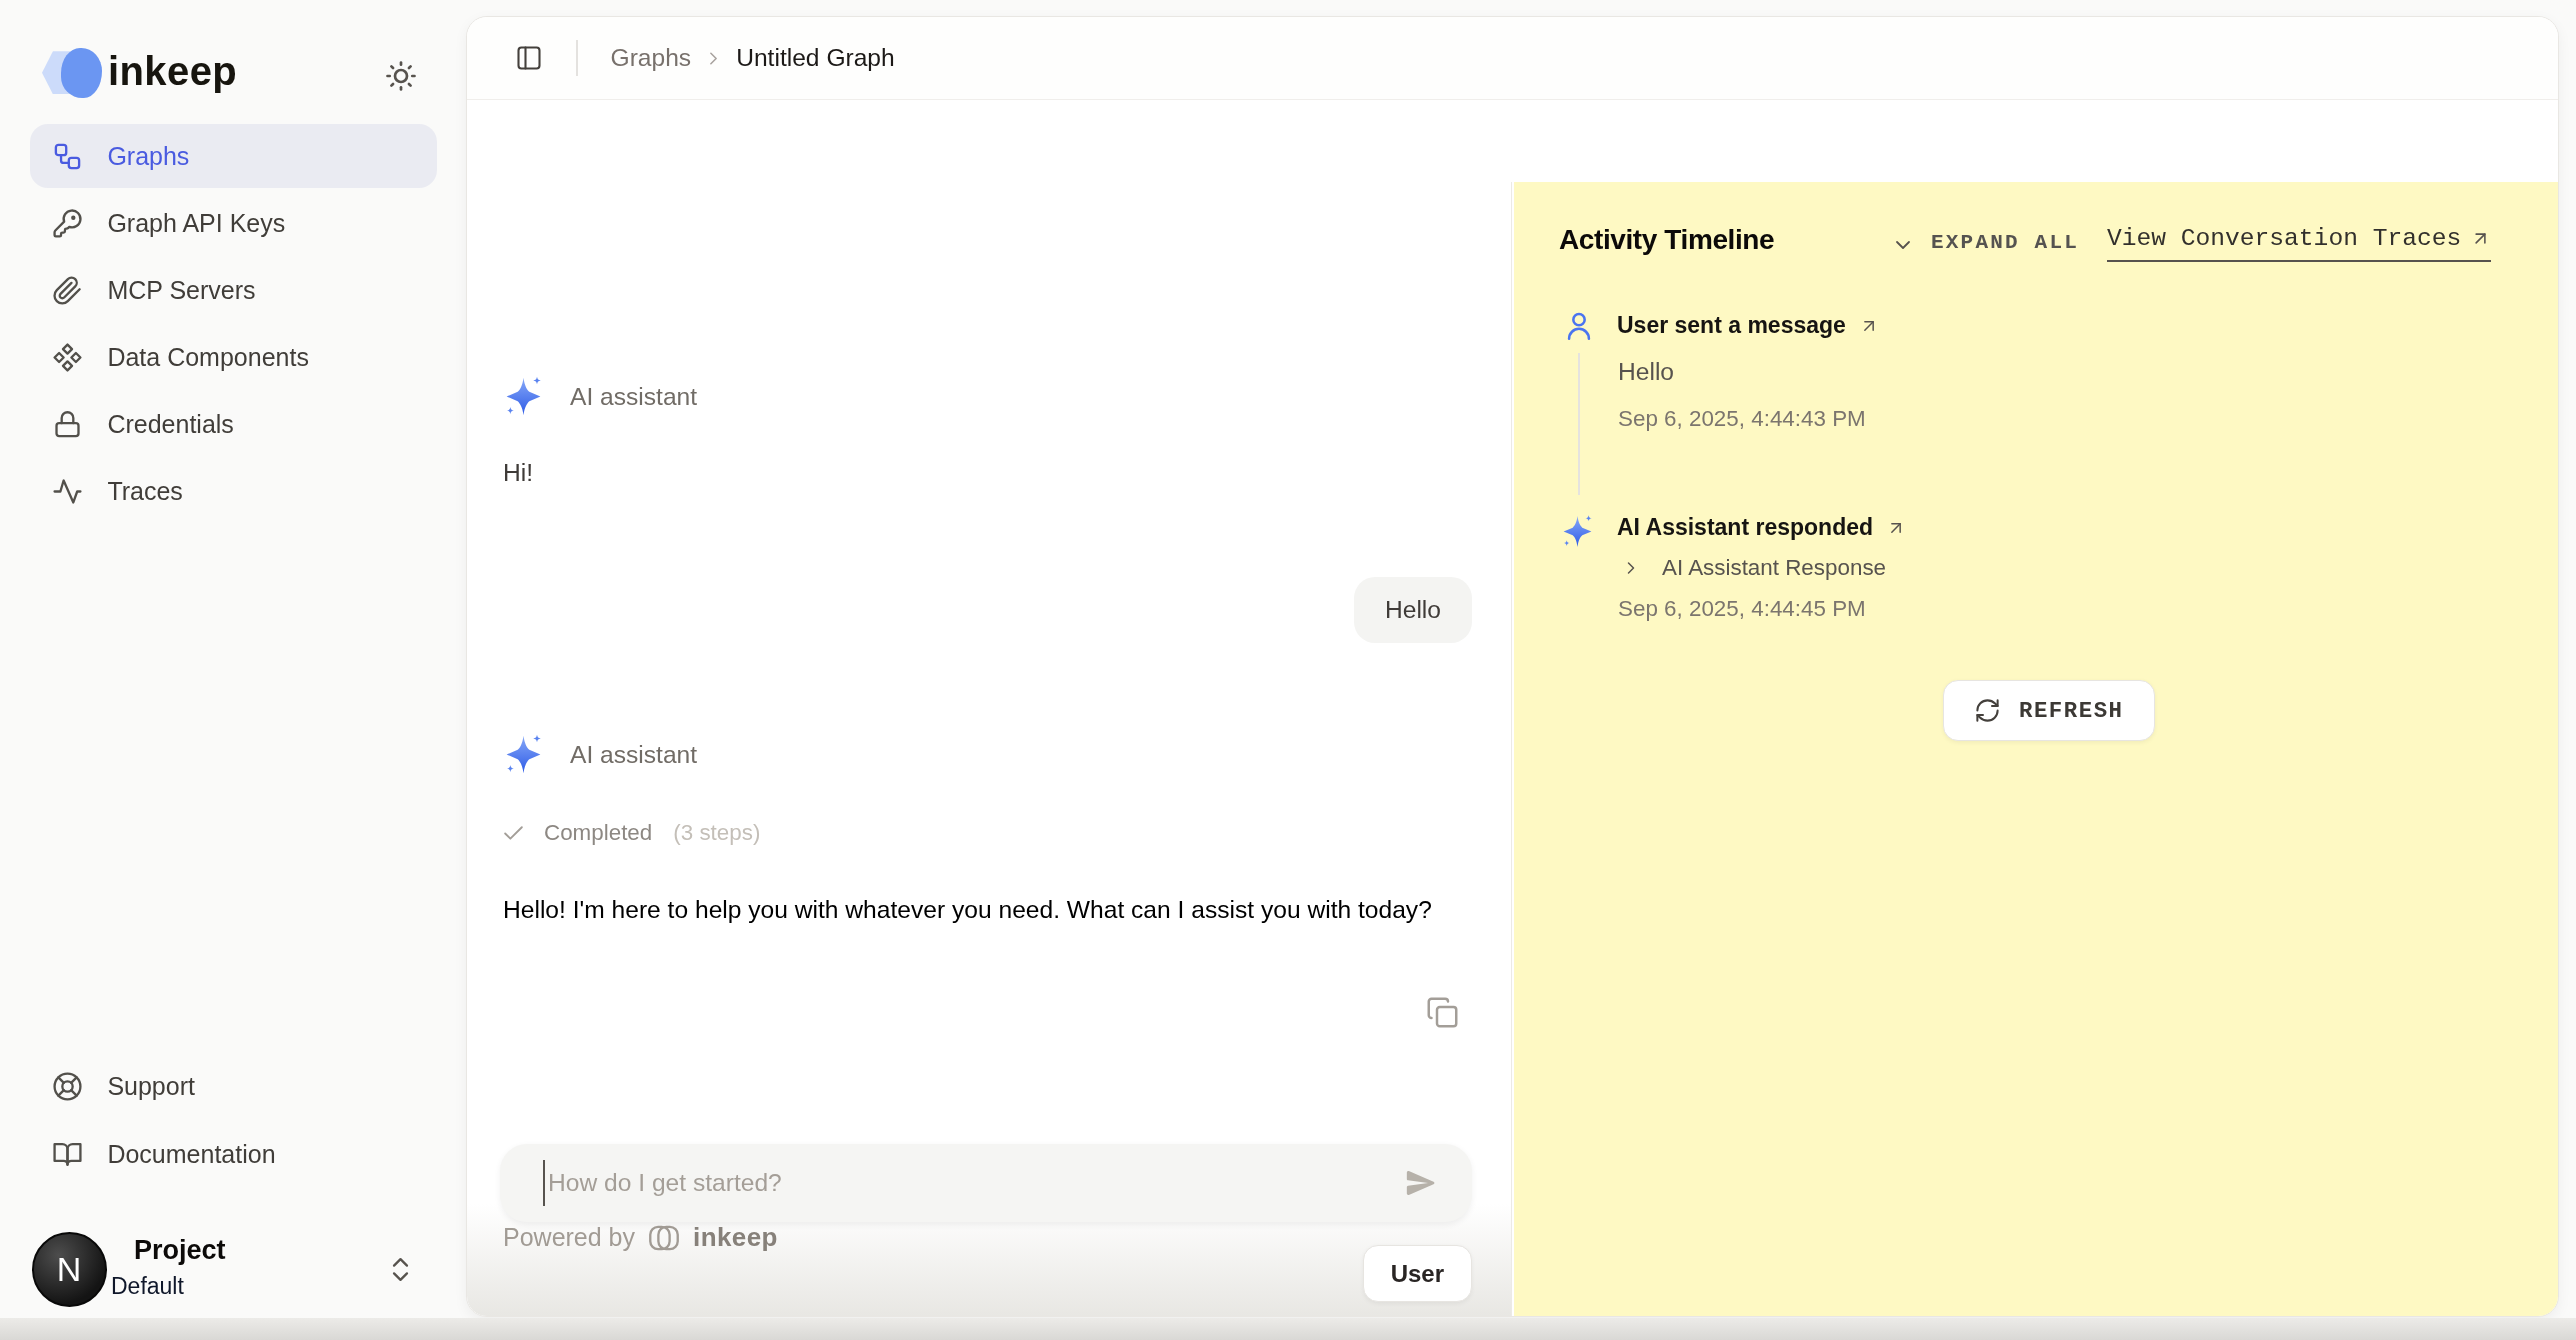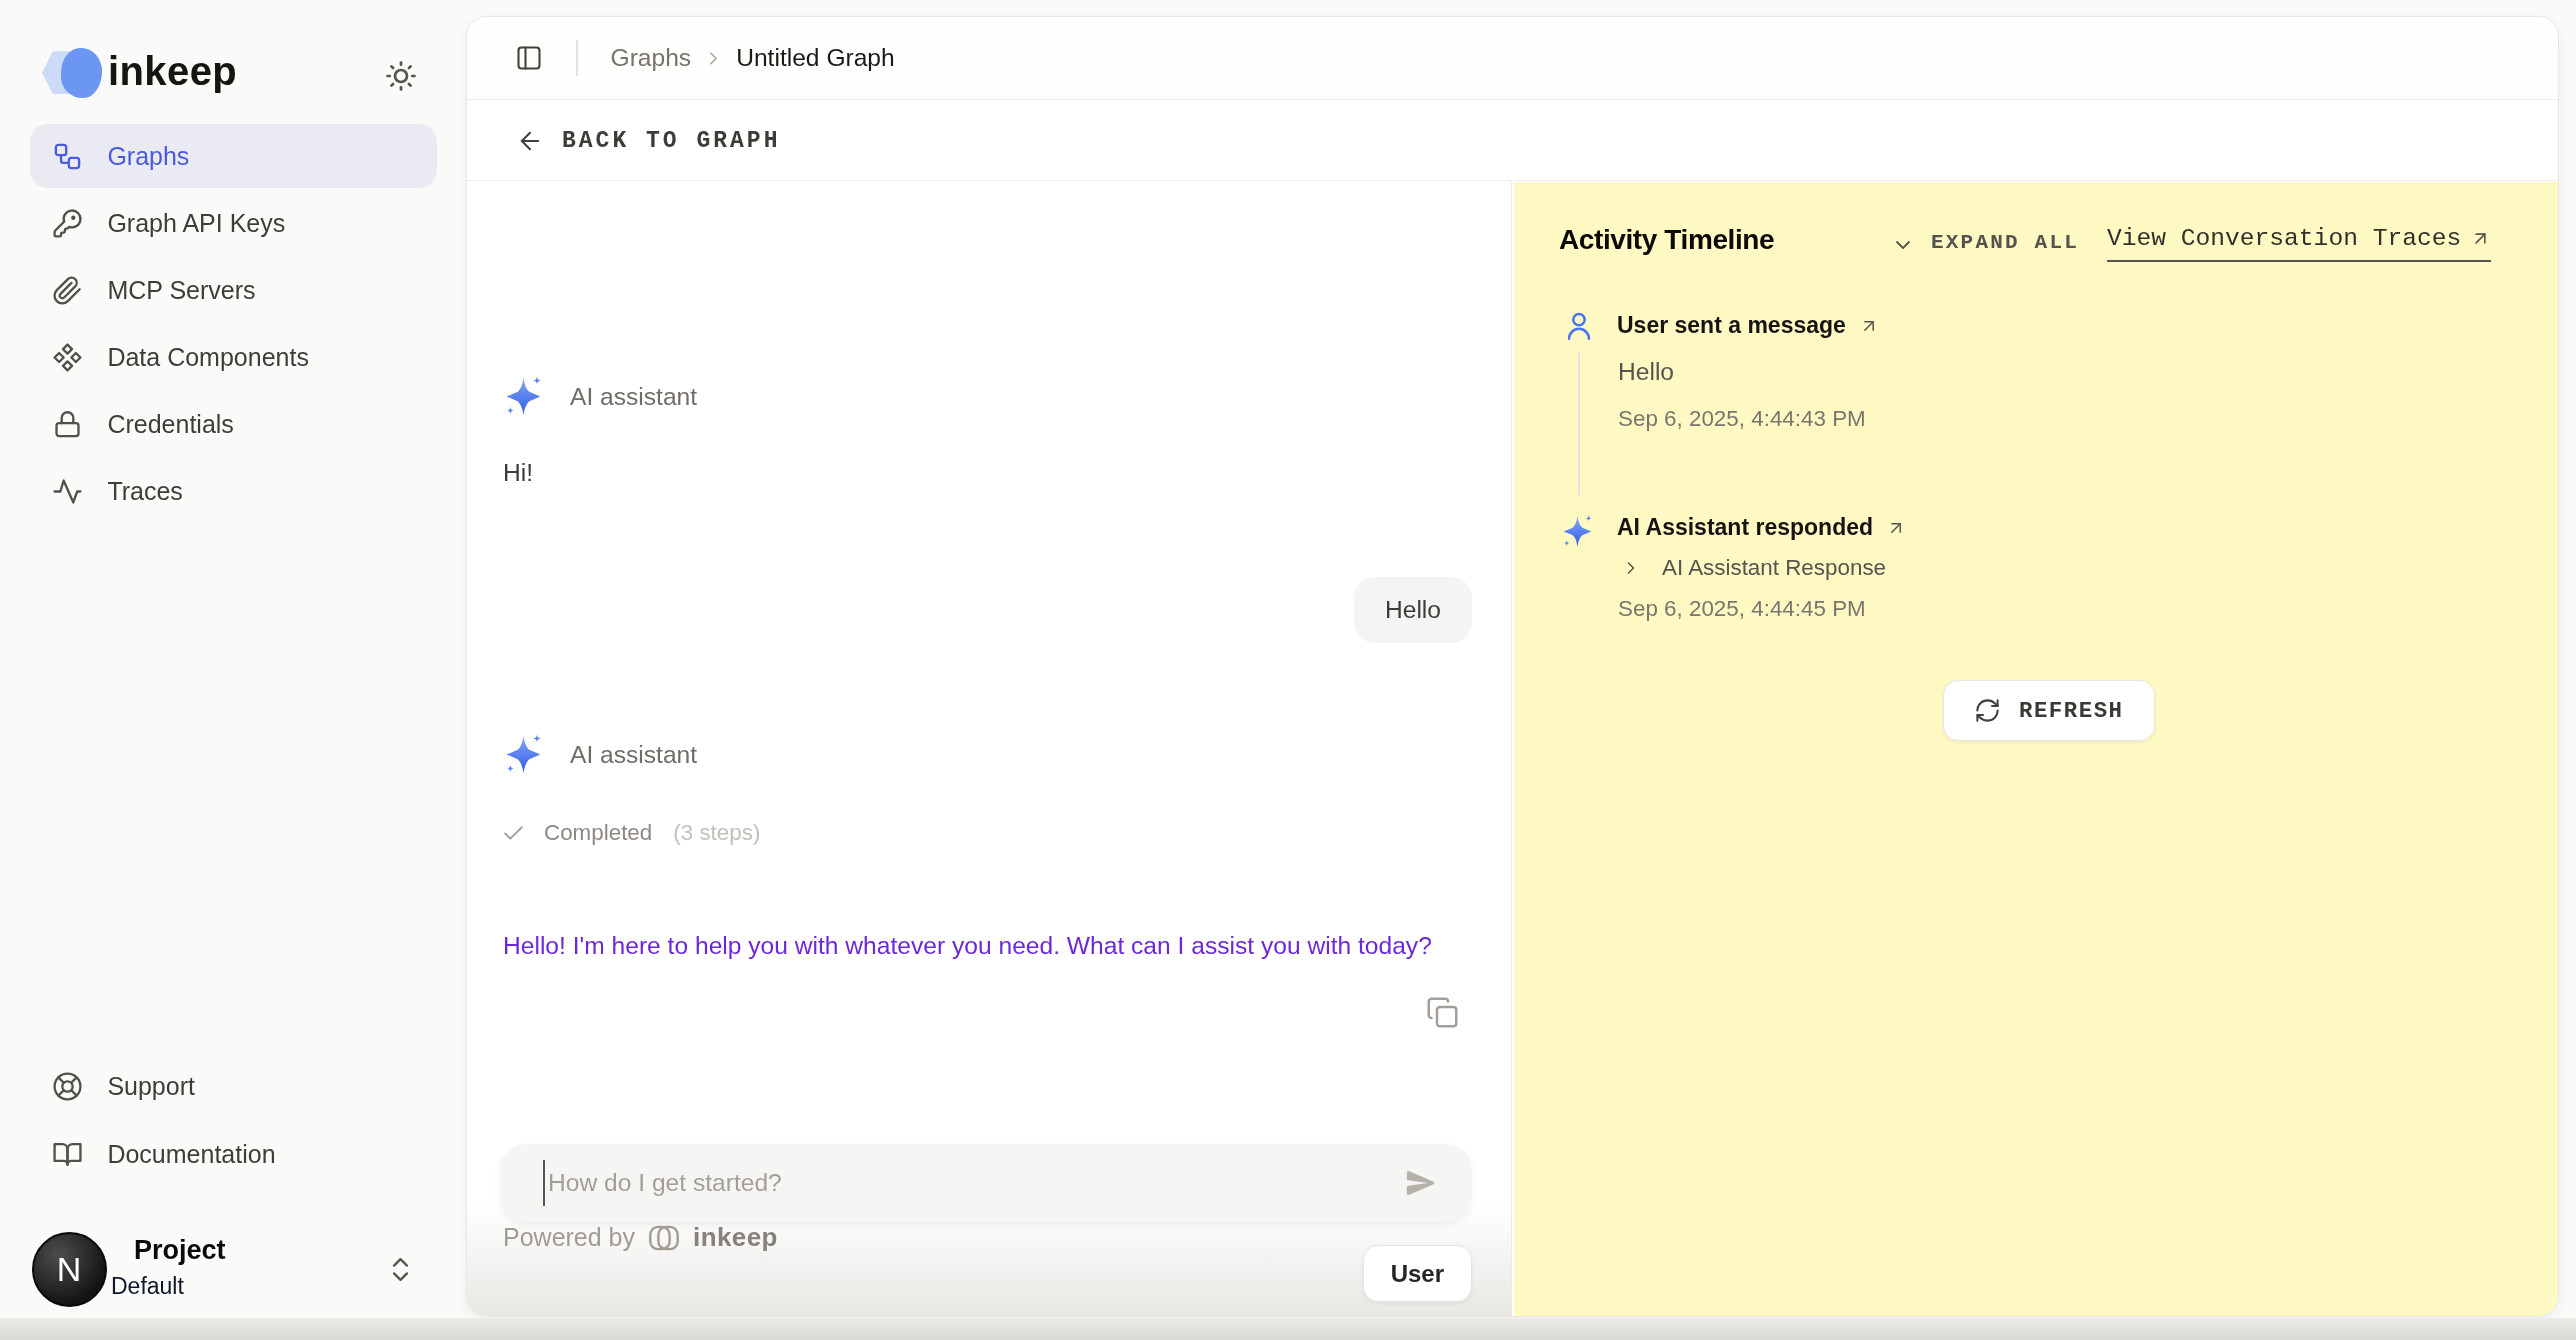--- a/index.html
+++ b/index.html
@@ -71,21 +71,21 @@
   .ai-row.second { top:550px; }
   .sparkle { width:45px; height:45px; }
   .ai-label { font-size:24.6px; color:#716c66; }
   .msg-hi { position:absolute; left:36px; top:277px; font-size:24.6px; color:#3f3b38; }
   .bubble { position:absolute; right:39px; top:395px; height:66px; line-height:66px; padding:0 31px;
             background:#f4f4f2; border-radius:21px; font-size:24.6px; color:#3f3b38; }
   .status-row { position:absolute; left:34px; top:638px; display:flex; align-items:center; gap:18px;text-align:center; }
   .check-icon { width:25px; height:25px; color:#a39e98; }
   .status-label { font-size:22.4px; color:#8d8883; }
   .status-steps { font-size:22.4px; color:#c4bfb8; margin-left:3px; }
-  .msg-response { position:absolute; left:36px; top:708px; width:969px; font-size:24.6px; line-height:40px; color:#6d28d9;margin-top:36px; }
+  .msg-response { position:absolute; left:36px; top:708px; width:969px; font-size:24.6px; line-height:40px; color:#000000; }
   .copy-btn { position:absolute; left:959px; top:814px; width:33px; height:33px; color:#a39e98; cursor:pointer; }
   .chat-input { position:absolute; left:33px; right:39px; top:962px; height:78px; background:#f5f5f3;
                 border-radius:27px; box-shadow:0 2.2px 6px rgba(0,0,0,.06); }
   .chat-input input { position:absolute; left:0; top:0; width:100%; height:100%; background:transparent;
                       border:none; outline:none; padding:0 89px 0 48px; font-family:"Liberation Sans",sans-serif;
                       font-size:24.6px; color:#44403c; }
   .chat-input input::placeholder { color:#a49e97; }
   .caret { position:absolute; left:43px; top:15.7px; width:2.2px; height:46px; background:#57534e; }
   .send-btn { position:absolute; right:34px; top:21.6px; width:34px; height:34px; color:#b6b1a9; cursor:pointer; }
   .powered { position:absolute; left:36px; top:1040px; display:flex; align-items:center; gap:12px;
@@ -259,29 +259,20 @@
       <div class="hdr-divider"></div>
       <span class="crumb-parent">Graphs</span>
       <span class="crumb-sep">
         <svg class="ic" viewBox="0 0 24 24" width="21" height="21">
             <path d="m9 18 6-6-6-6"></path>
           </svg>
       </span>
       <span class="crumb-current">Untitled Graph</span>
     </div>
 
-    <div class="back-bar">
-      <span class="back-arrow">
-        <svg class="ic" viewBox="0 0 24 24" width="28" height="28">
-            <path d="M19 12H5"></path>
-            <path d="m12 19-7-7 7-7"></path>
-          </svg>
-      </span>
-      <span class="back-label mono">BACK TO GRAPH</span>
-    </div>
 
     <div class="content">
 
       <div class="chat-col">
         <div class="chat-fade"></div>
 
         <div class="ai-row first">
           <span class="sparkle">
             <svg viewBox="0 0 24 24" width="45" height="45">
                 <defs>

